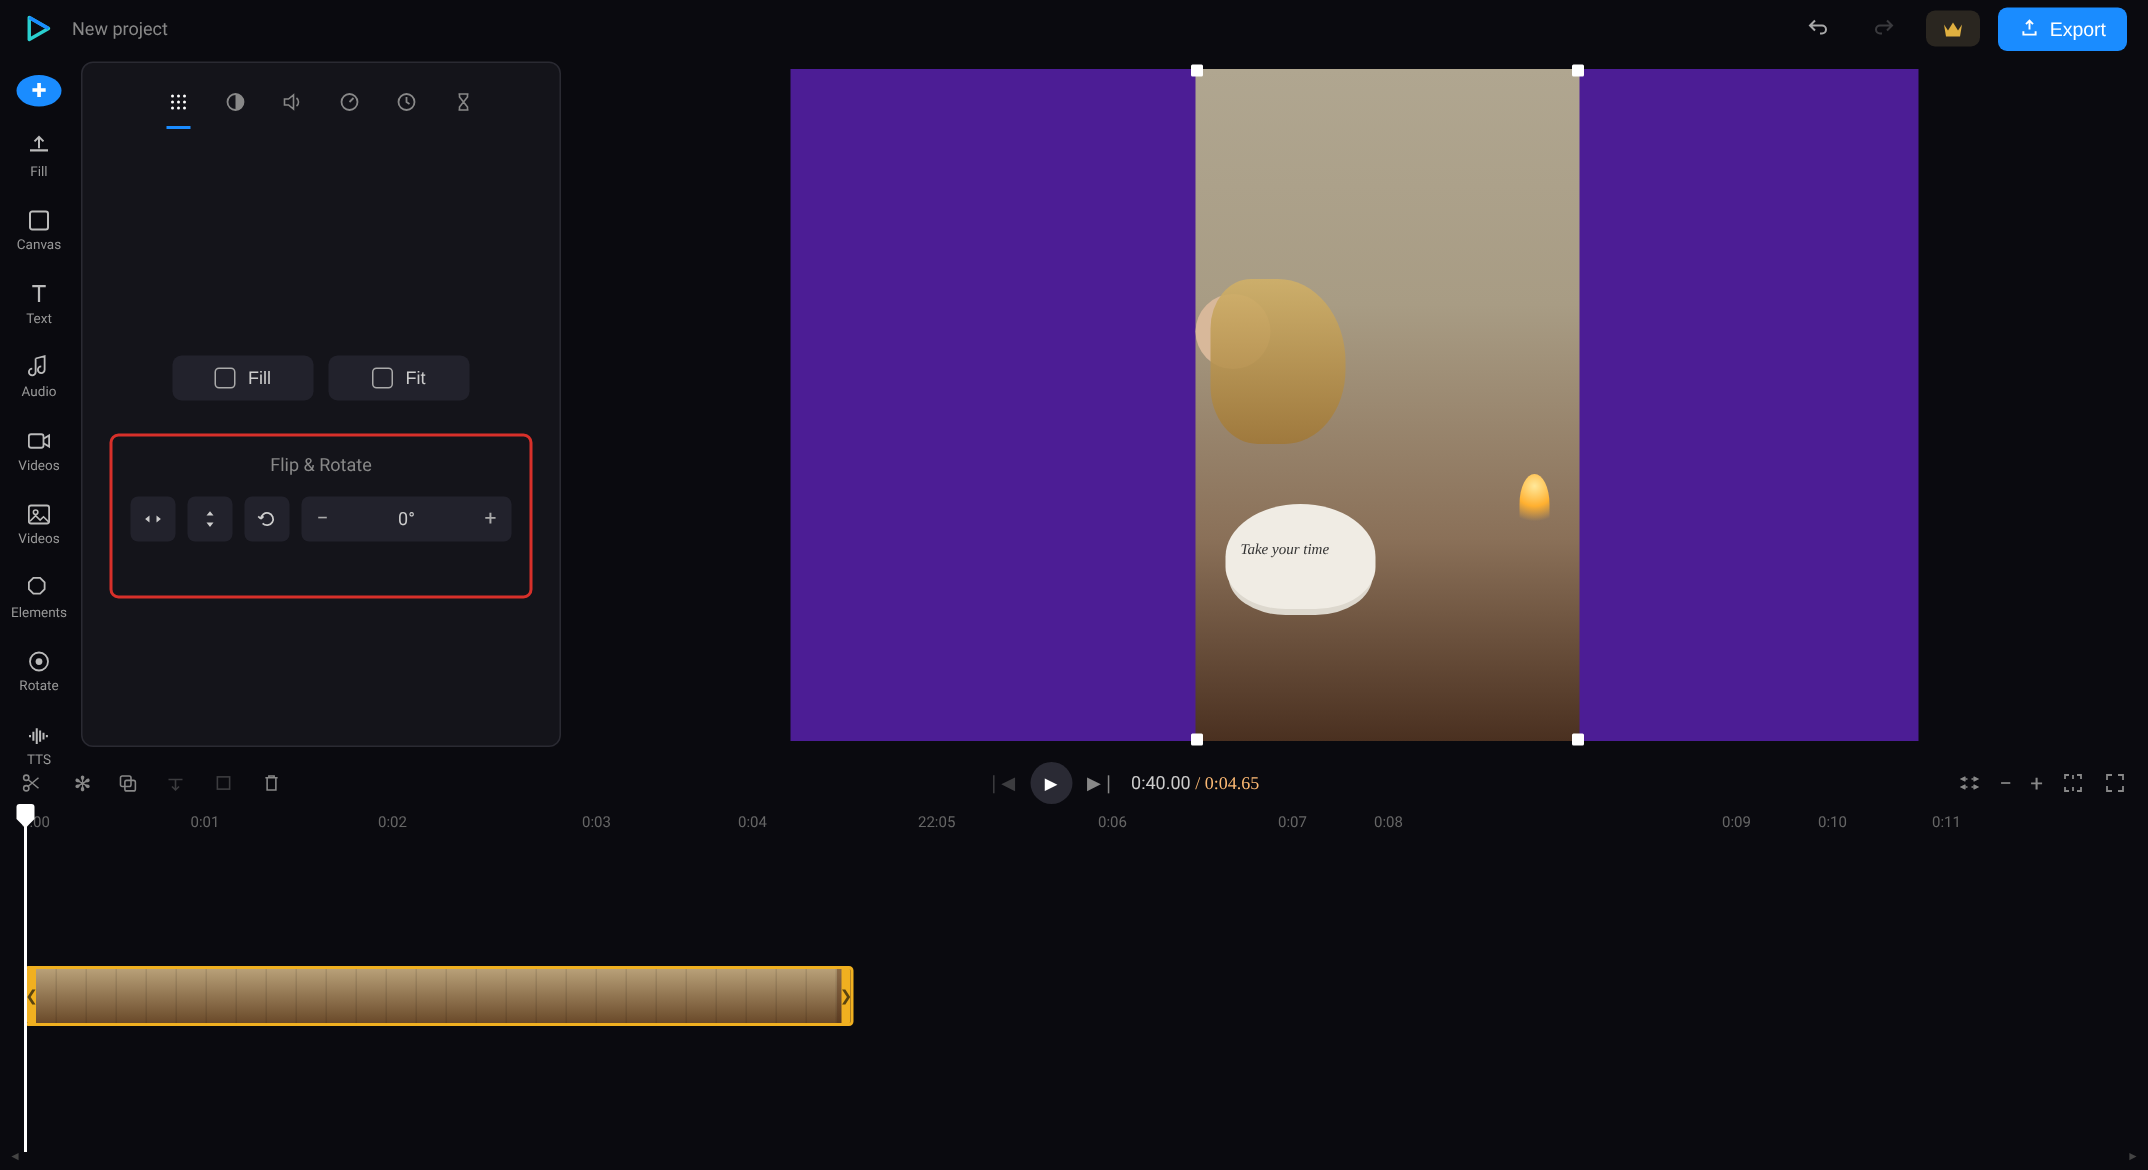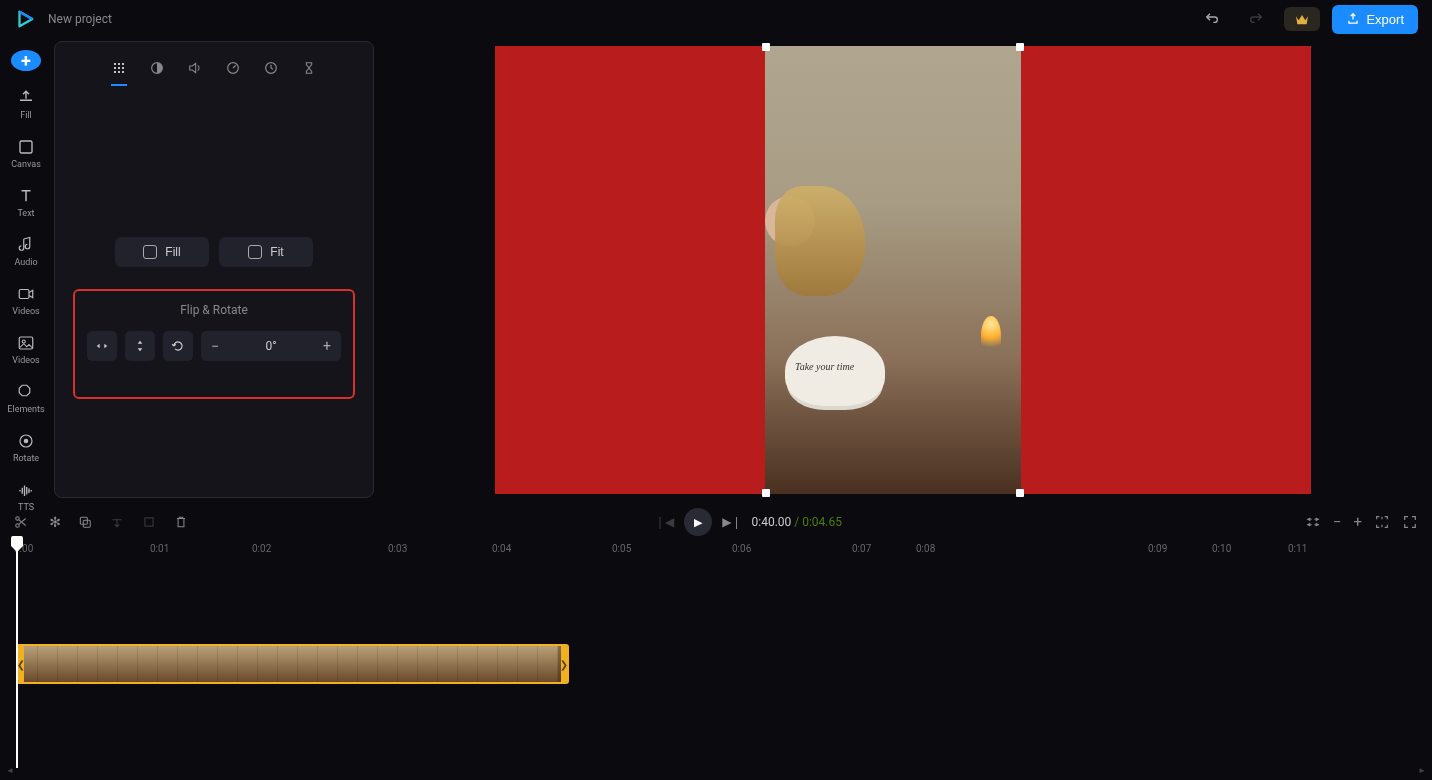--- a/index.html
+++ b/index.html
@@ -221,23 +221,23 @@
 }
 
 
 .preview-wrap {
   flex: 1;
   display: flex;
   justify-content: center;
   align-items: center;
 }
 .preview-canvas {
-  width: 816px;
+  width: 752px;
   height: 448px;
-  background: #b91c1c;
+  background: #4c1d95;
   position: relative;
   margin-top: 4px;
 }
 .video-frame {
   position: absolute;
   left: 270px;
   top: 0;
   width: 256px;
   height: 448px;
   background: linear-gradient(180deg, #b0a690 0%, #a89c84 35%, #8a7058 70%, #4a3020 100%);
@@ -337,21 +337,21 @@
 .skip-btn {
   color: #888;
   cursor: pointer;
   font-size: 12px;
 }
 .skip-btn.disabled { opacity: 0.4; }
 .time-display {
   font-size: 12px;
   color: #ccc;
 }
-.time-display .total { color: #4d7c0f; }
+.time-display .total { color: #fdba74; font-family: Liberation Serif, serif; }
 .zoom-controls {
   display: flex;
   align-items: center;
   gap: 12px;
   color: #888;
   font-size: 15px;
 }
 .zoom-controls span { cursor: pointer; }
 
 
@@ -711,25 +711,25 @@
     <span>
       <svg width="16" height="16" viewBox="0 0 24 24">
           <path d="M4 9 v-5 h5 M20 9 v-5 h-5 M4 15 v5 h5 M20 15 v5 h-5" fill="none" stroke="#888" stroke-width="1.8"></path>
         </svg>
     </span>
   </div>
 </div>
 
 <div class="timeline-ruler">
   <span class="ruler-mark" style="left:14px">0:00</span>
-  <span class="ruler-mark" style="left:150px">0:01</span>
+  <span class="ruler-mark" style="left:127px">0:01</span>
   <span class="ruler-mark" style="left:252px">0:02</span>
   <span class="ruler-mark" style="left:388px">0:03</span>
   <span class="ruler-mark" style="left:492px">0:04</span>
-  <span class="ruler-mark" style="left:612px">0:05</span>
+  <span class="ruler-mark" style="left:612px">22:05</span>
   <span class="ruler-mark" style="left:732px">0:06</span>
   <span class="ruler-mark" style="left:852px">0:07</span>
   <span class="ruler-mark" style="left:916px">0:08</span>
   <span class="ruler-mark" style="left:1148px">0:09</span>
   <span class="ruler-mark" style="left:1212px">0:10</span>
   <span class="ruler-mark" style="left:1288px">0:11</span>
 </div>
 
 <div class="playhead"></div>
 

